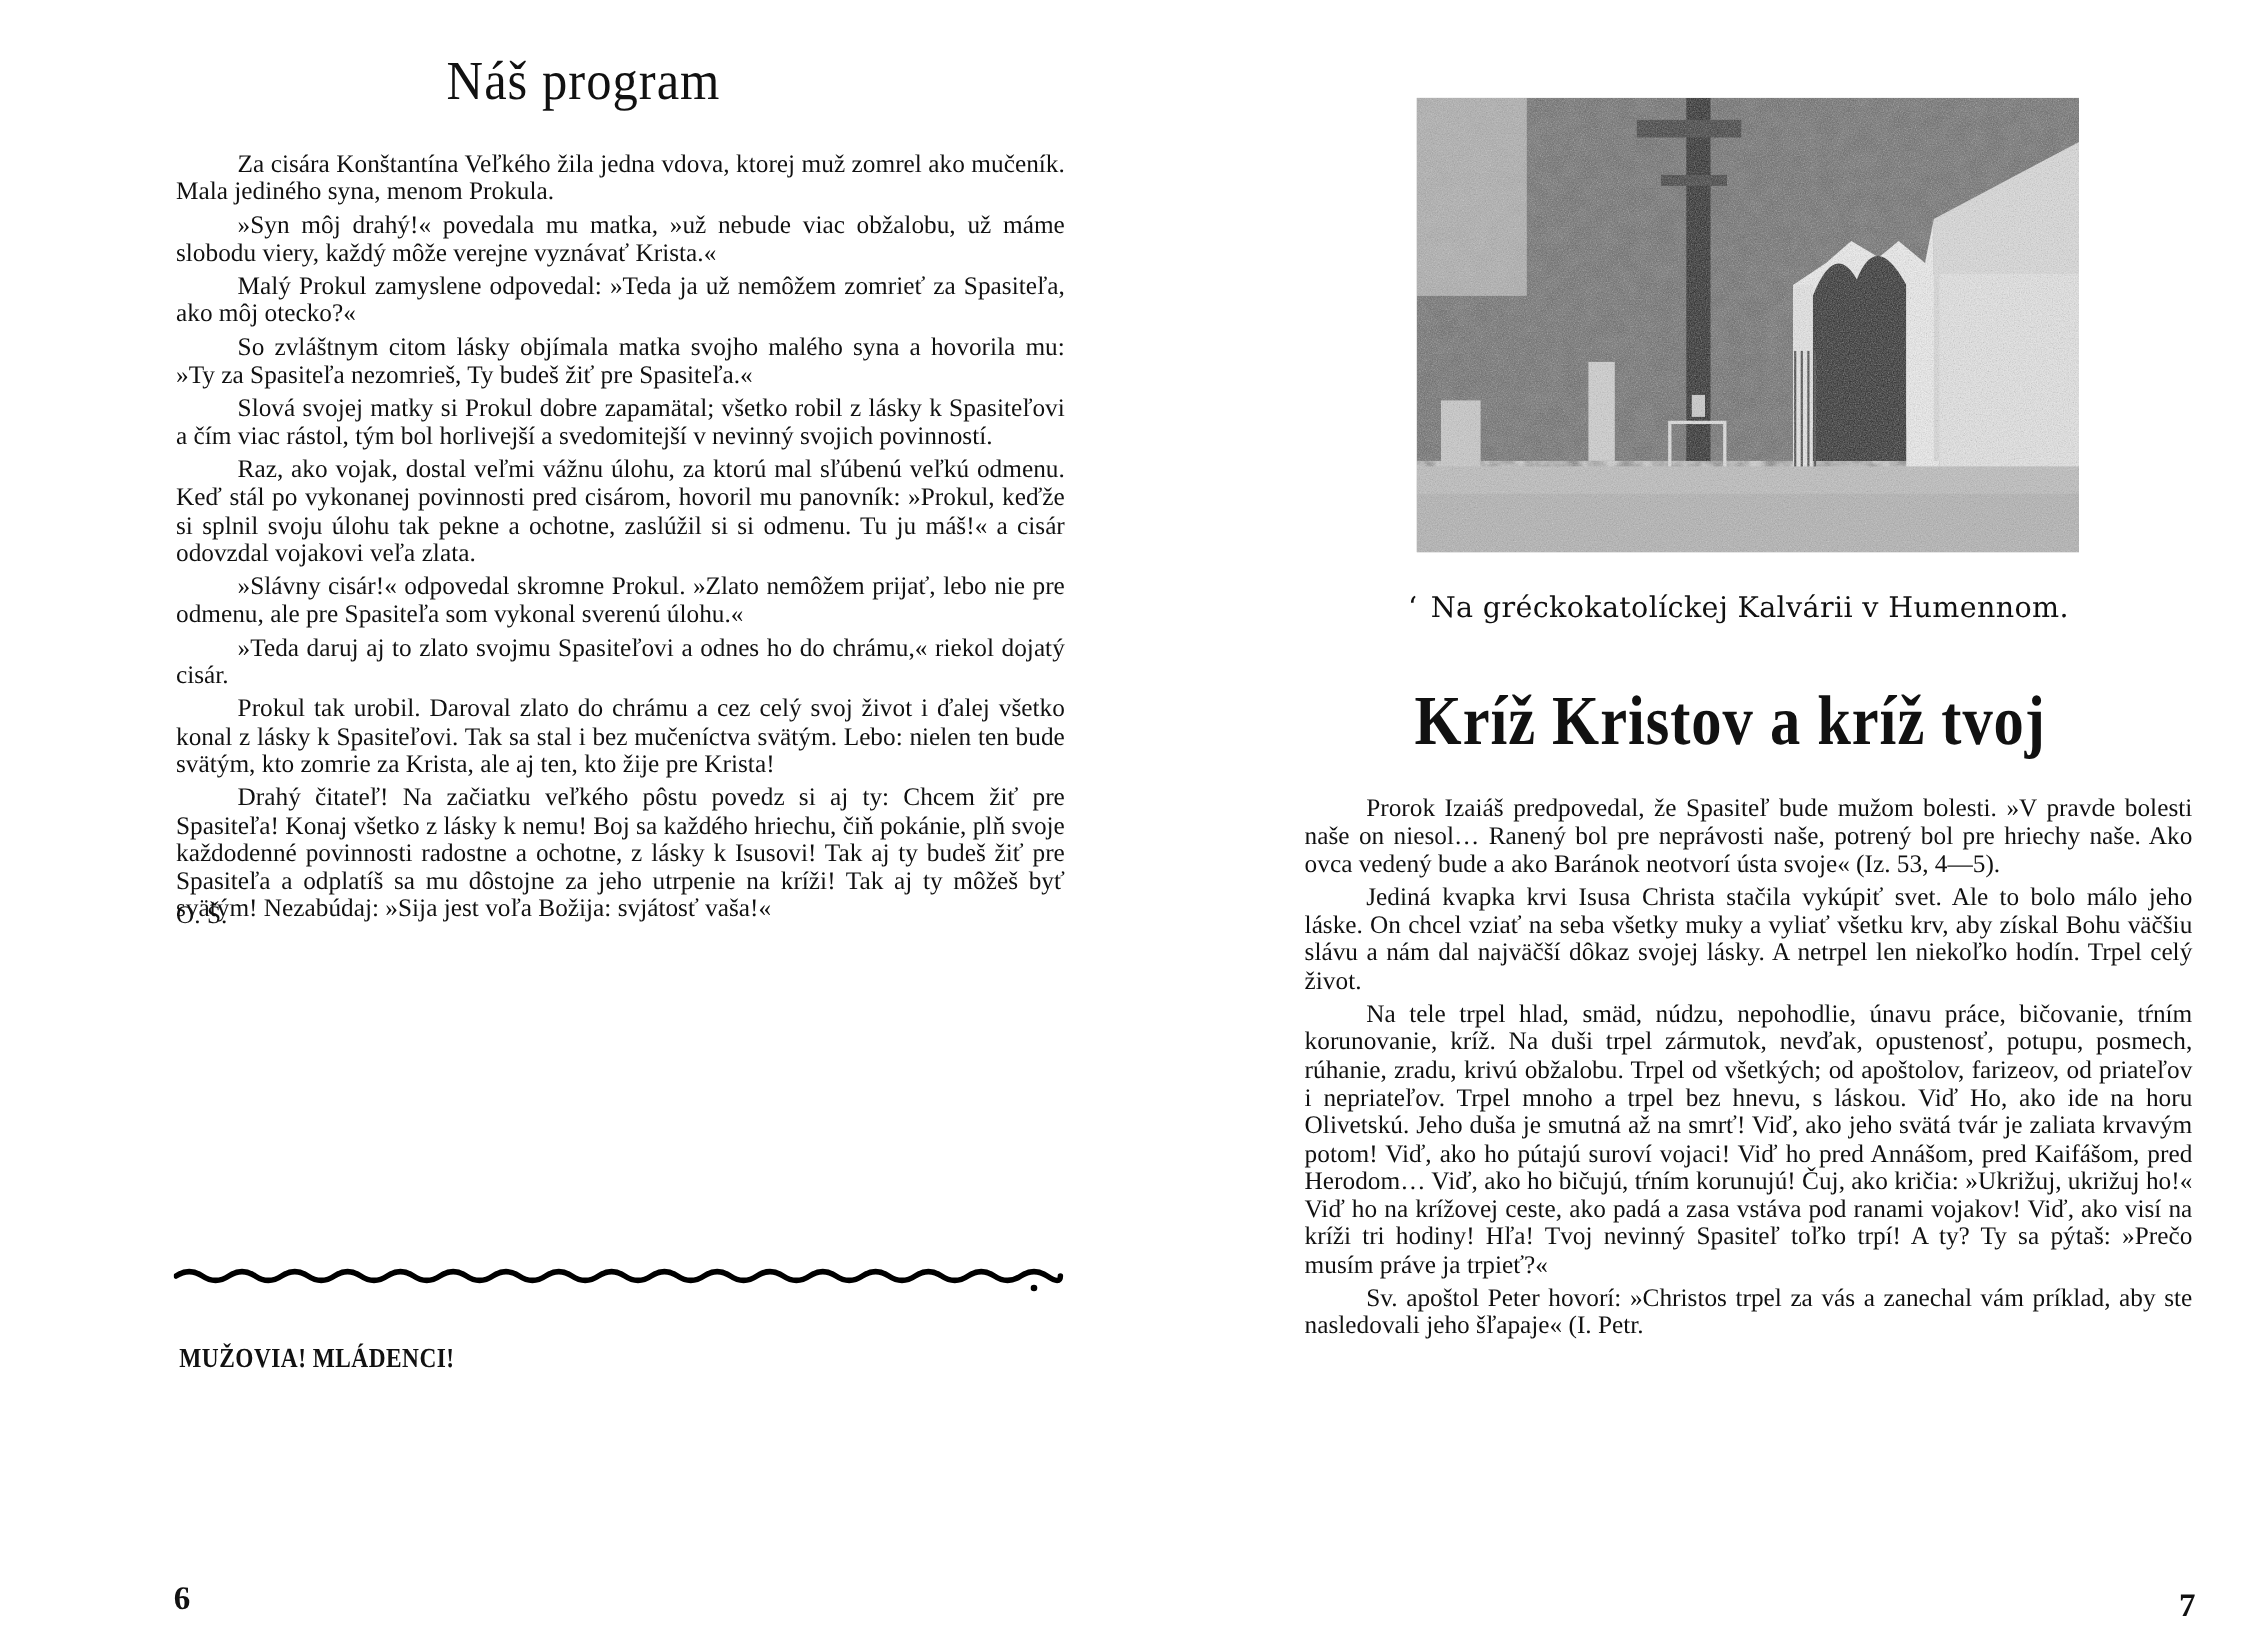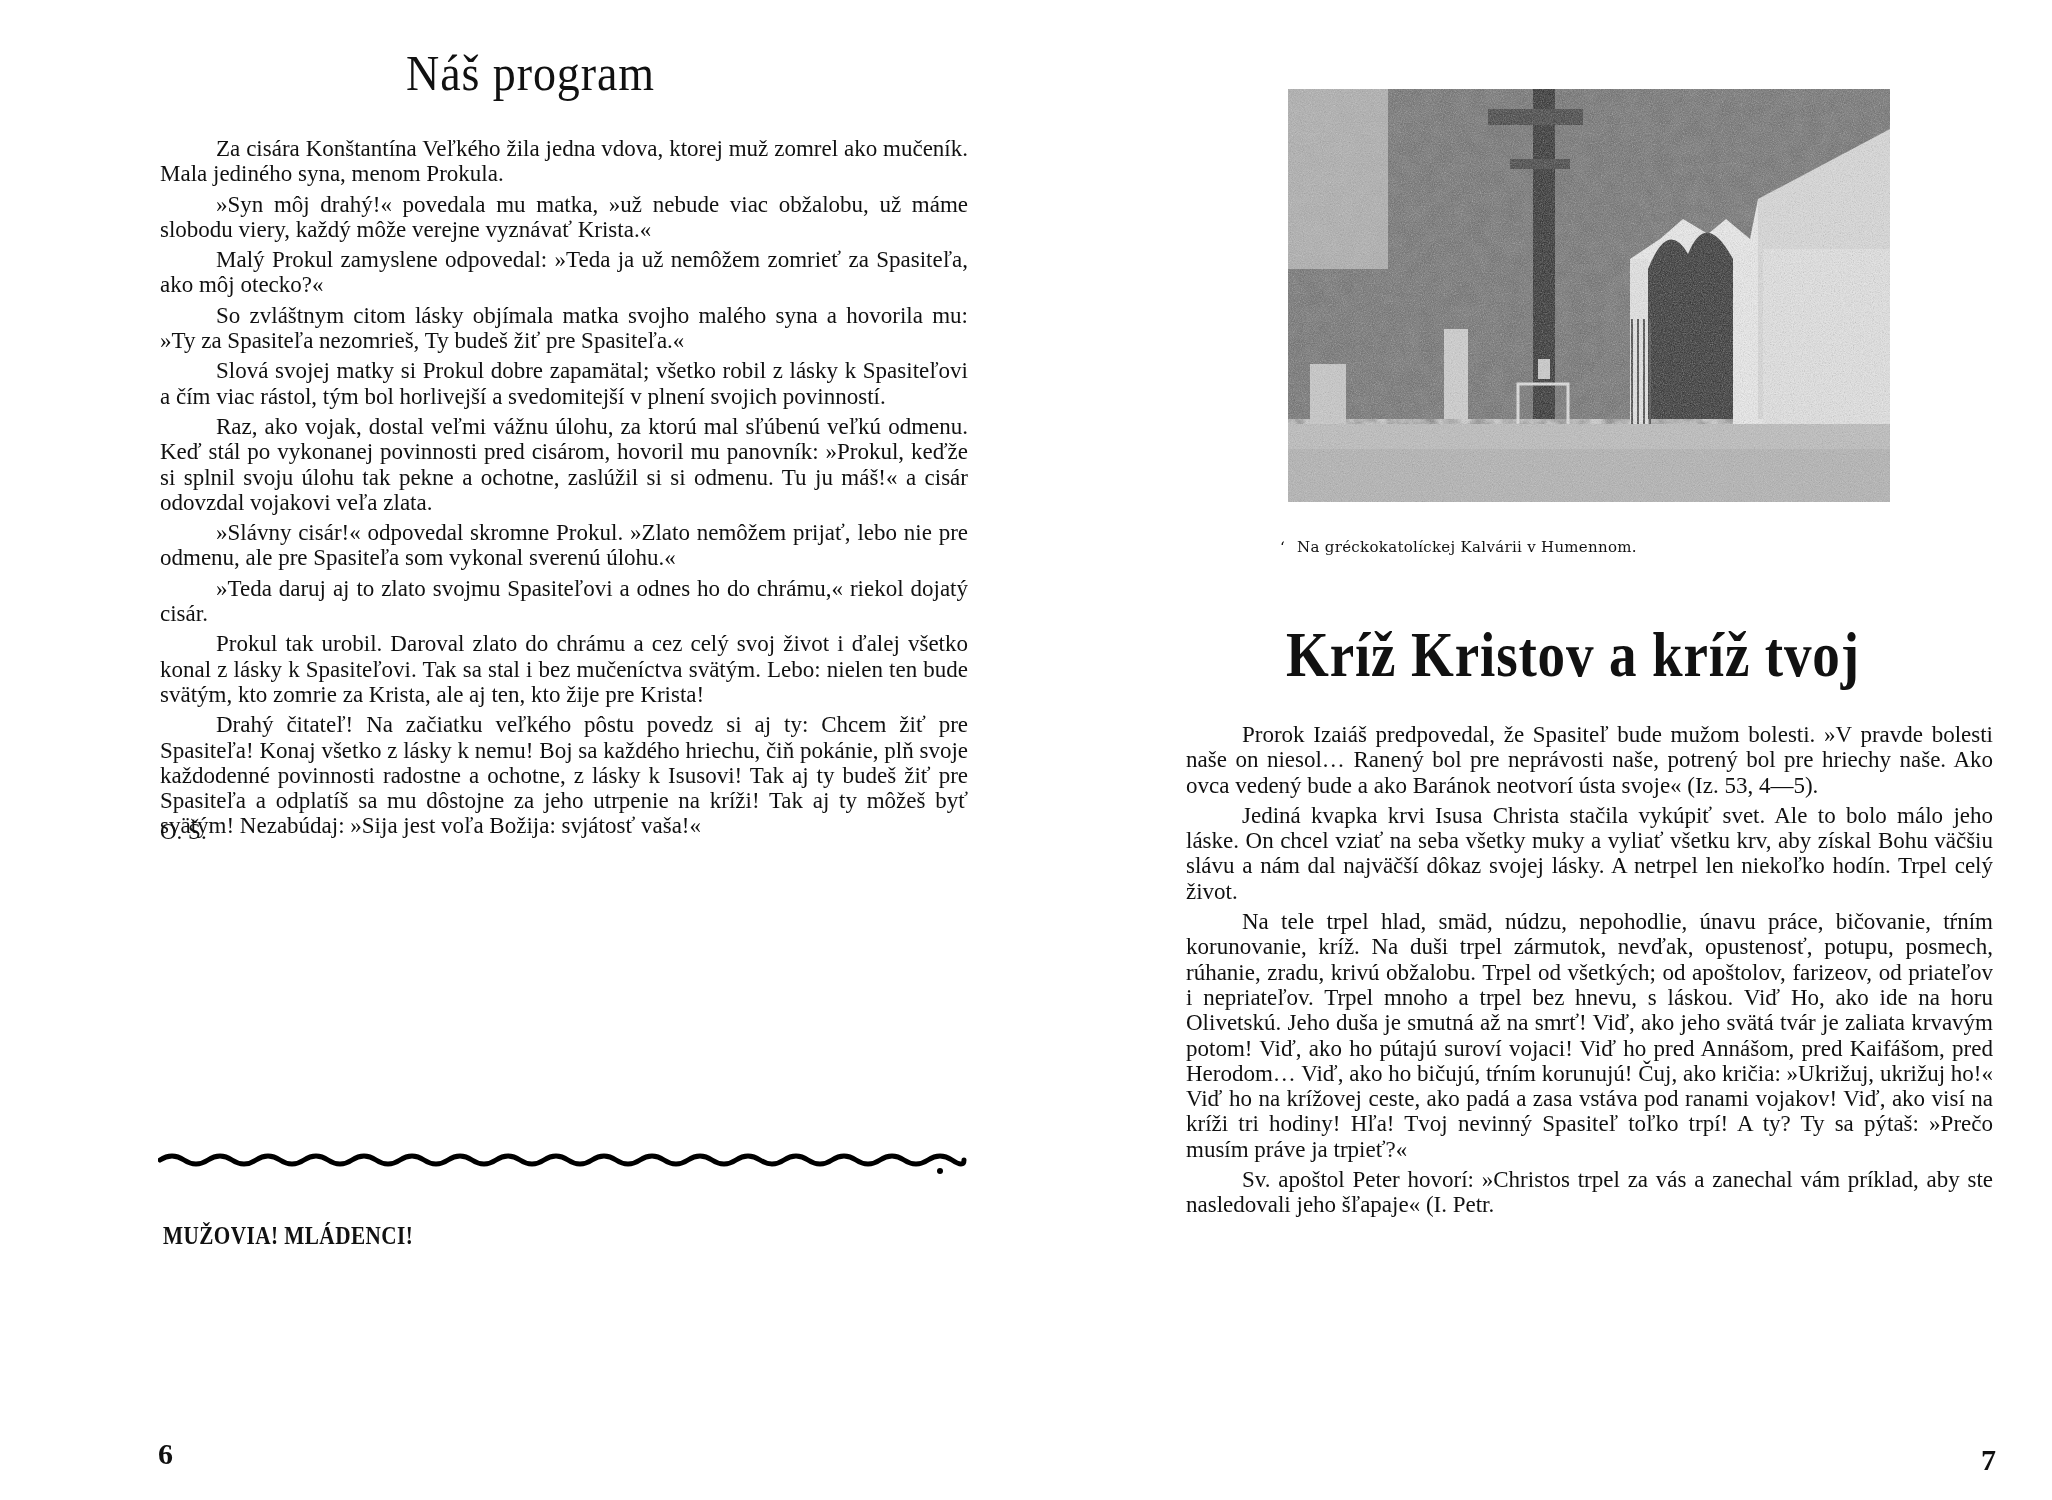--- a/index.html
+++ b/index.html
@@ -49,37 +49,37 @@
   .pn-left { left:110px; top:1437px; }
   .pn-right { left:907px; top:1443px; }
 
   .photo {
     position:absolute; left:214px; top:89px; width:602px; height:413px; overflow:hidden;
     background:#8a8a8a;
   }
   .photo svg { display:block; width:100%; height:100%; }
 
   .caption {
-    position:absolute; left:206px; top:538px; font-size:15px; white-space:nowrap;
+    position:absolute; left:206px; top:538px; font-size:26px; white-space:nowrap;
     font-family:"DejaVu Serif","Liberation Serif",serif; letter-spacing:0.3px;
   }
   .caption-mark { margin-right:12px; }
 </style>
 </head>
 <body>
 
 <div class="page page-left">
   <h1 class="title title-left">Náš program</h1>
 
   <div class="body-text body-left">
     <p>Za cisára Konštantína Veľkého žila jedna vdova, ktorej muž zomrel ako mučeník. Mala jediného syna, menom Prokula.</p>
     <p>»Syn môj drahý!« povedala mu matka, »už nebude viac obžalobu, už máme slobodu viery, každý môže verejne vyznávať Krista.«</p>
     <p>Malý Prokul zamyslene odpovedal: »Teda ja už nemôžem zomrieť za Spasiteľa, ako môj otecko?«</p>
     <p>So zvláštnym citom lásky objímala matka svojho malého syna a hovorila mu: »Ty za Spasiteľa nezomrieš, Ty budeš žiť pre Spasiteľa.«</p>
-    <p>Slová svojej matky si Prokul dobre zapamätal; všetko robil z lásky k Spasiteľovi a čím viac rástol, tým bol horlivejší a svedomitejší v plnení svojich povinností.</p>
+    <p>Slová svojej matky si Prokul dobre zapamätal; všetko robil z lásky k Spasiteľovi a čím viac rástol, tým bol horlivejší a svedomitejší v nevinný svojich povinností.</p>
     <p>Raz, ako vojak, dostal veľmi vážnu úlohu, za ktorú mal sľúbenú veľkú odmenu. Keď stál po vykonanej povinnosti pred cisárom, hovoril mu panovník: »Prokul, keďže si splnil svoju úlohu tak pekne a ochotne, zaslúžil si si odmenu. Tu ju máš!« a cisár odovzdal vojakovi veľa zlata.</p>
     <p>»Slávny cisár!« odpovedal skromne Prokul. »Zlato nemôžem prijať, lebo nie pre odmenu, ale pre Spasiteľa som vykonal sverenú úlohu.«</p>
     <p>»Teda daruj aj to zlato svojmu Spasiteľovi a odnes ho do chrámu,« riekol dojatý cisár.</p>
     <p>Prokul tak urobil. Daroval zlato do chrámu a cez celý svoj život i ďalej všetko konal z lásky k Spasiteľovi. Tak sa stal i bez mučeníctva svätým. Lebo: nielen ten bude svätým, kto zomrie za Krista, ale aj ten, kto žije pre Krista!</p>
     <p>Drahý čitateľ! Na začiatku veľkého pôstu povedz si aj ty: Chcem žiť pre Spasiteľa! Konaj všetko z lásky k nemu! Boj sa každého hriechu, čiň pokánie, plň svoje každodenné povinnosti radostne a ochotne, z lásky k Isusovi! Tak aj ty budeš žiť pre Spasiteľa a odplatíš sa mu dôstojne za jeho utrpenie na kríži! Tak aj ty môžeš byť svätým! Nezabúdaj: »Sija jest voľa Božija: svjátosť vaša!«</p>
     <span class="signature">O. Š.</span>
   </div>
 
   <svg class="divider" viewBox="0 0 810 26" preserveAspectRatio="none">
     <path d="M2 12 Q 14 4 26 12 T 50 12 T 74 12 T 98 12 T 122 12 T 146 12 T 170 12 T 194 12 T 218 12 T 242 12 T 266 12 T 290 12 T 314 12 T 338 12 T 362 12 T 386 12 T 410 12 T 434 12 T 458 12 T 482 12 T 506 12 T 530 12 T 554 12 T 578 12 T 602 12 T 626 12 T 650 12 T 674 12 T 698 12 T 722 12 T 746 12 T 770 12 T 794 12 T 806 12" fill="none" stroke="#000" stroke-width="5" stroke-linecap="round"></path>

